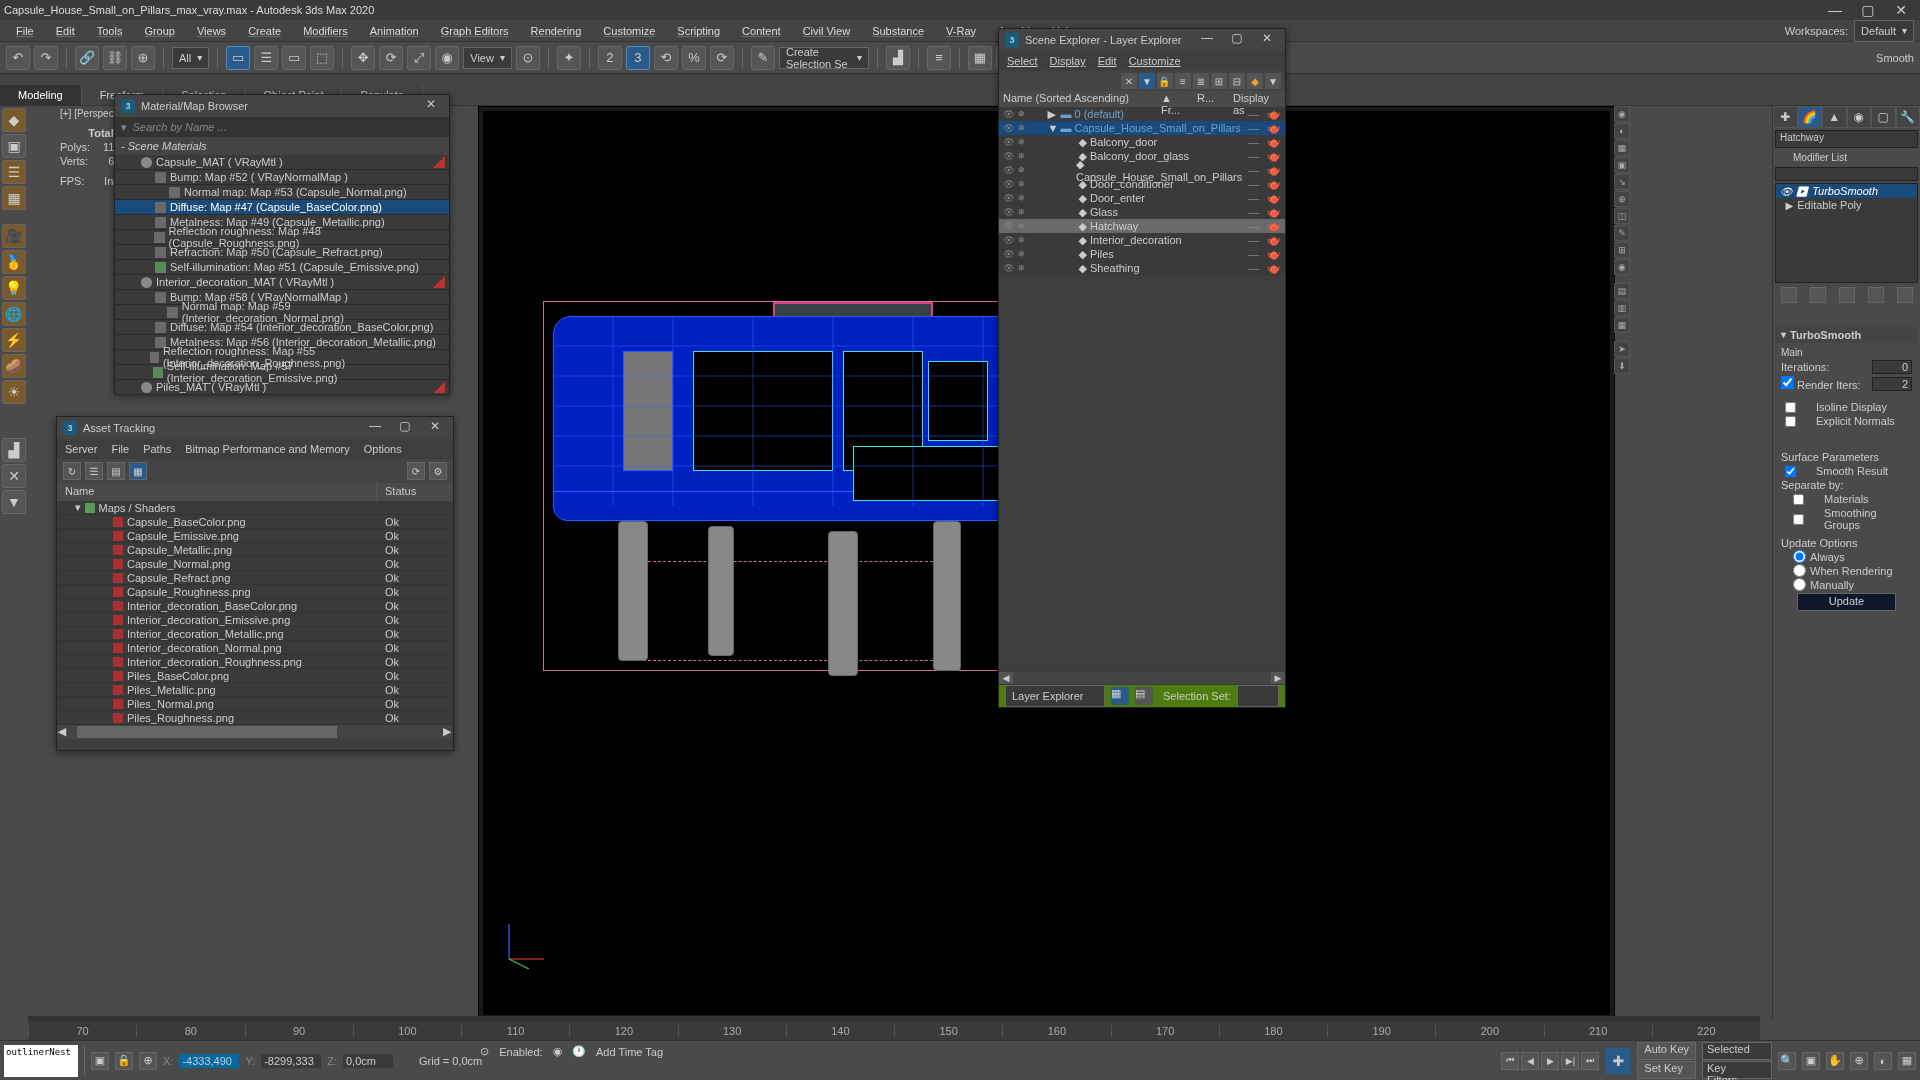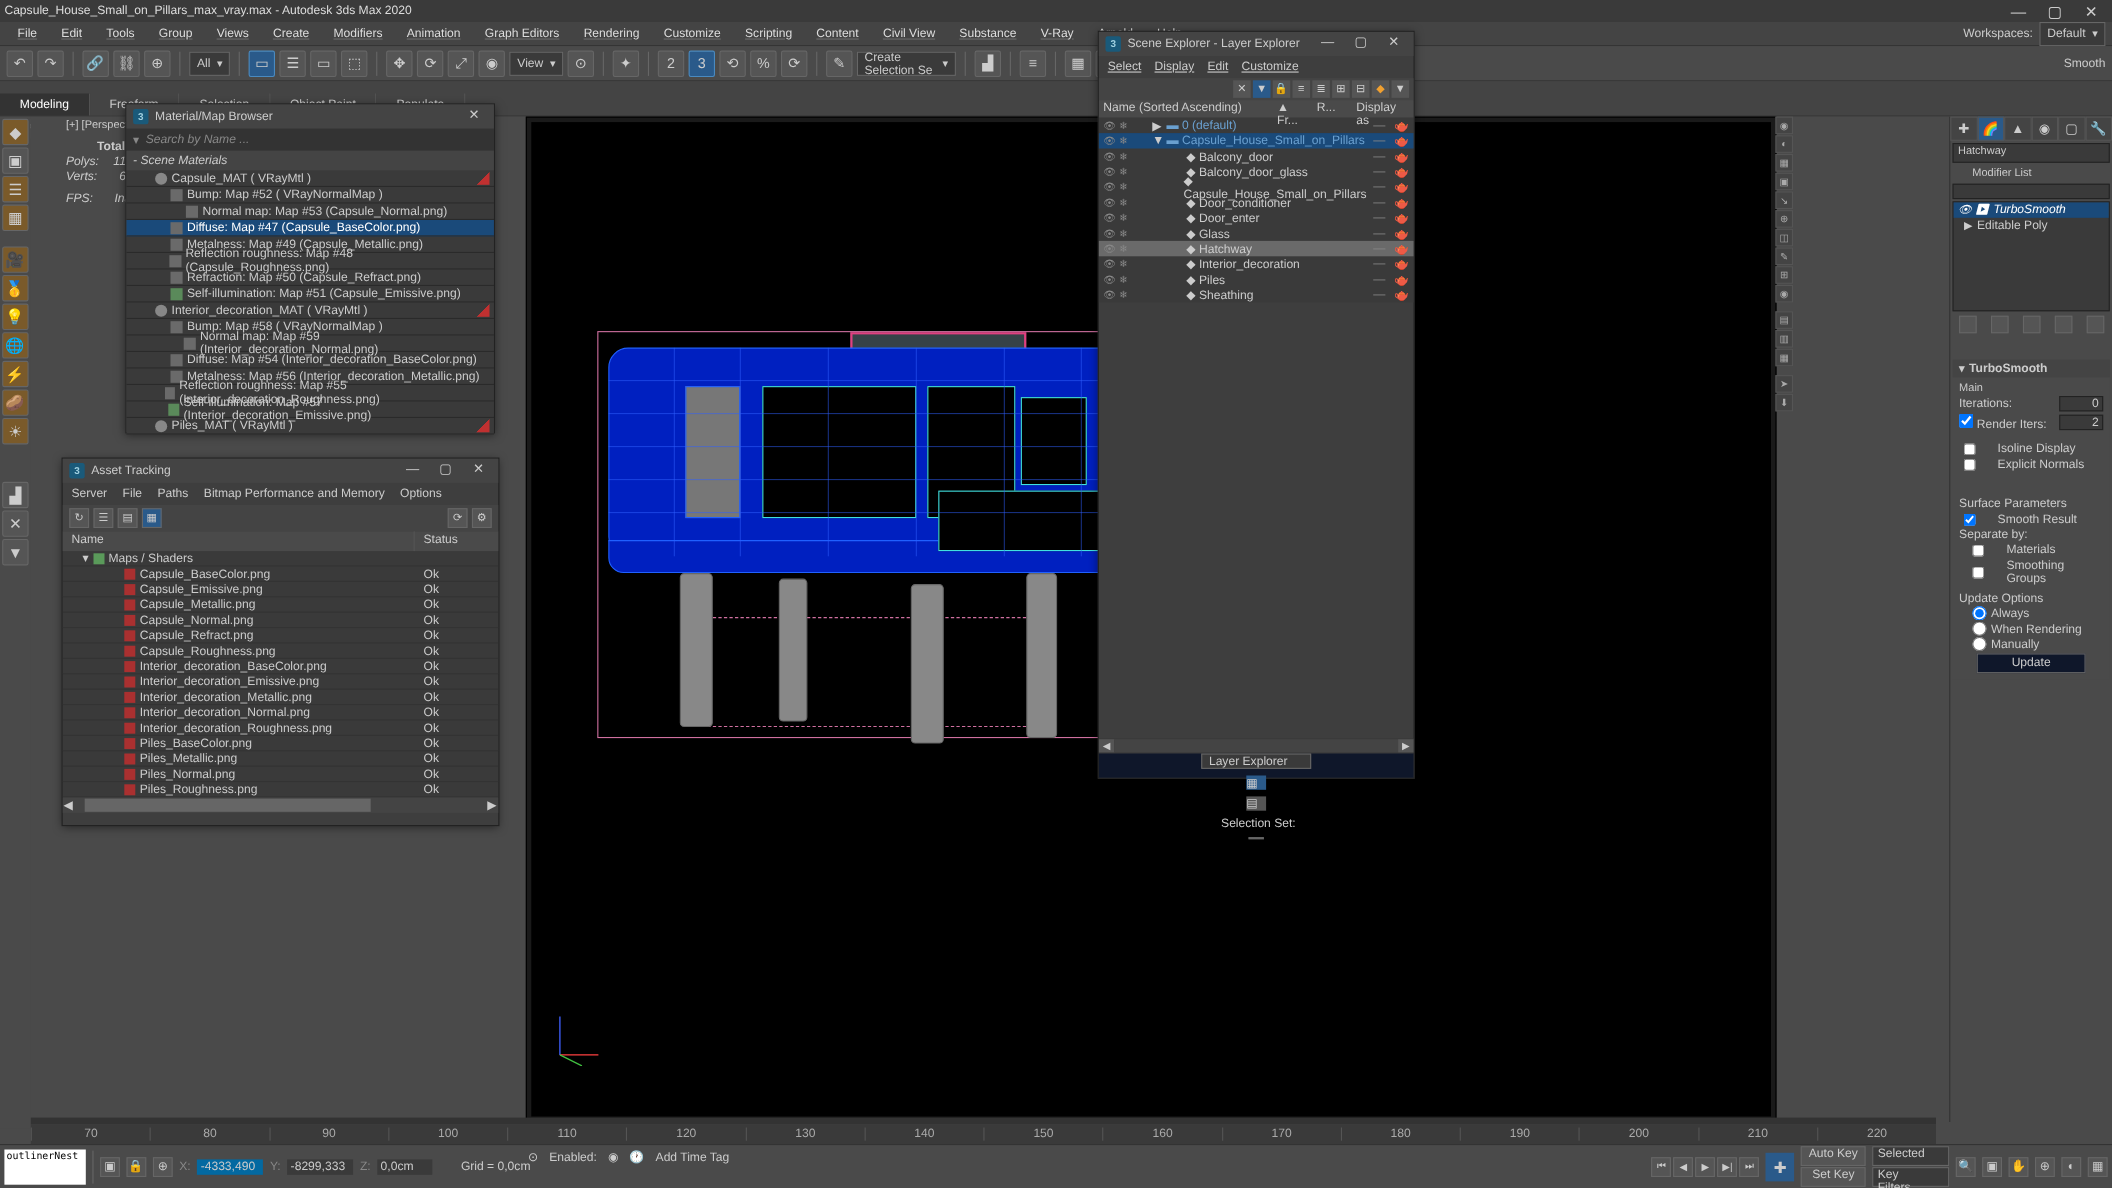--- a/index.html
+++ b/index.html
@@ -31,21 +31,21 @@
 .ribbon .tab.active { background: #333; color:#fff;}
 
 
 .lefttoolbar { position: absolute; left: 0; top: 106px; width: 28px; background: #4a4a4a; display:flex; flex-direction:column; gap:2px; padding:2px; height: 920px;}
 .lefttoolbar .tbicon { width:24px; height:24px; font-size:14px;}
 .lefttoolbar .tbicon.orange { background:#7a5a2a; }
 
 
 .viewport-area { position:absolute; left:28px; top:106px; right:0; bottom:60px; background:#4a4a4a; }
 .stats { position:absolute; left:28px; top:0; width:90px; padding:4px; color:#ccc; font-size:10px; line-height:14px;}
-.stats .l { display:flex; justify-content:space-between;font-style:italic;}
+.stats .l { display:flex; justify-content:space-between;}
 .vp-label { position:absolute; left:28px; top:0; color:#ccc; font-size:10px; padding:2px 4px;}
 .vp3d { position:absolute; left:450px; top:0; right:305px; bottom:0; background:#1a1a1a; border:1px solid #000;}
 .vp3d-inner { position:absolute; inset:4px; background:#000;}
 .axis { position:absolute; left:20px; bottom:50px; width:50px; height:50px;}
 .axis line { stroke-width:1.2;}
 
 
 .vintoolbar { position:absolute; right:288px; top:0; width:18px; display:flex; flex-direction:column; gap:1px;}
 .vintoolbar .vi { width:16px; height:16px; background:#444; border:1px solid #555; color:#aaa; font-size:9px; display:flex; align-items:center; justify-content:center;}
 .vintoolbar .sep { height:6px;}
@@ -101,21 +101,21 @@
 .sceneexp .setree { background:#3a3a3a;}
 .sceneexp .srow { height:14px; display:flex; align-items:center; gap:3px; padding:0 4px; font-size:10px;}
 .sceneexp .srow .eye { color:#888; font-size:9px;}
 .sceneexp .srow .fz { color:#888; width:10px; font-size:9px;}
 .sceneexp .srow .exp { width:10px; color:#ccc;}
 .sceneexp .srow .layer { color:#6aa0d0;}
 .sceneexp .srow .obj { color:#ccc;}
 .sceneexp .srow.selected { background:#6a6a6a;}
 .sceneexp .srow.highlight { background:#1a4a7a; color:#fff;}
 .sceneexp .srow .rightcell { margin-left:auto; display:flex; gap:8px; color:#888;}
-.sceneexp .footer { position:absolute; left:0; right:0; bottom:0; height:22px; background:#0f172a; display:flex; align-items:center; padding:0 6px; gap:6px;flex-direction:column;}
+.sceneexp .footer { position:absolute; left:0; right:0; bottom:0; height:22px; background:#4d7c0f; display:flex; align-items:center; padding:0 6px; gap:6px;}
 .sceneexp .scrollh { position:absolute; bottom:22px; left:0; right:0; height:14px; background:#3a3a3a; display:flex; align-items:center;}
 .sceneexp .scrollh .arrow { width:14px; height:12px; background:#555; color:#ccc; font-size:9px; display:flex; align-items:center; justify-content:center;}
 .sceneexp .scrollh .track { flex:1; height:12px; background:#444;}
 
 
 .cmdpanel { position:absolute; right:0; top:106px; width:148px; bottom:60px; background:#4a4a4a; border-left:1px solid #333;}
 .cmdpanel .tabs { height:22px; display:flex; background:#444;}
 .cmdpanel .tabs .ct { flex:1; display:flex; align-items:center; justify-content:center; border:1px solid #555; color:#ccc; font-size:12px;}
 .cmdpanel .tabs .ct.active { background:#2a5a8a;}
 .cmdpanel .field { height:18px; background:#3a3a3a; border:1px solid #222; margin:2px; padding:1px 4px; color:#ccc; font-size:10px;}
@@ -141,21 +141,21 @@
 .framebox { position:absolute; left:56px; bottom:40px; width:400px; height:16px; background:#222; border:1px solid #555;}
 .minitrack { position:absolute; left:28px; bottom:58px; right:160px; height:6px; background:#333;}
 .status { position:absolute; left:0; right:0; bottom:0; height:40px; background:#4a4a4a; border-top:1px solid #333; display:flex; align-items:center; padding:0 4px; gap:6px; font-size:10px;}
 .status .cmdbox { width:74px; height:32px; background:#fff; color:#000; padding:2px; font-family:monospace; font-size:9px; overflow:hidden;}
 .status .sep { width:1px; height:30px; background:#666;}
 .status .msg { flex:0 0 380px; overflow:hidden;}
 .status .smbtn2 { width:18px; height:18px; background:#555; border:1px solid #666; display:flex; align-items:center; justify-content:center;}
 .status .coord { color:#888;}
 .status .playback { display:flex; gap:2px; margin-left:auto;}
 .status .playback .pb { width:18px; height:18px; background:#555; border:1px solid #666; font-size:9px; display:flex; align-items:center; justify-content:center;}
-.status .keybtn { height:18px; background:#555; border:1px solid #666; padding:0 6px;text-align:center;}
+.status .keybtn { height:18px; background:#555; border:1px solid #666; padding:0 6px;}
 .status .seldrop { height:18px; width:70px; background:#3a3a3a; border:1px solid #666; padding:0 4px;}
 .bbox { position:absolute; border:1px solid #d070a0; }
 .wire { position:absolute; background:#0020c0; border:1px solid #2060ff;}
 .glass { background:#000 !important; border:1px solid #40e0e0;}
 .pillar { background:#888; border:1px solid #666;}
 .hatch { position:absolute; border:2px solid #e04080; background:rgba(180,220,240,0.3);}
 </style>
 </head>
 <body>
 

